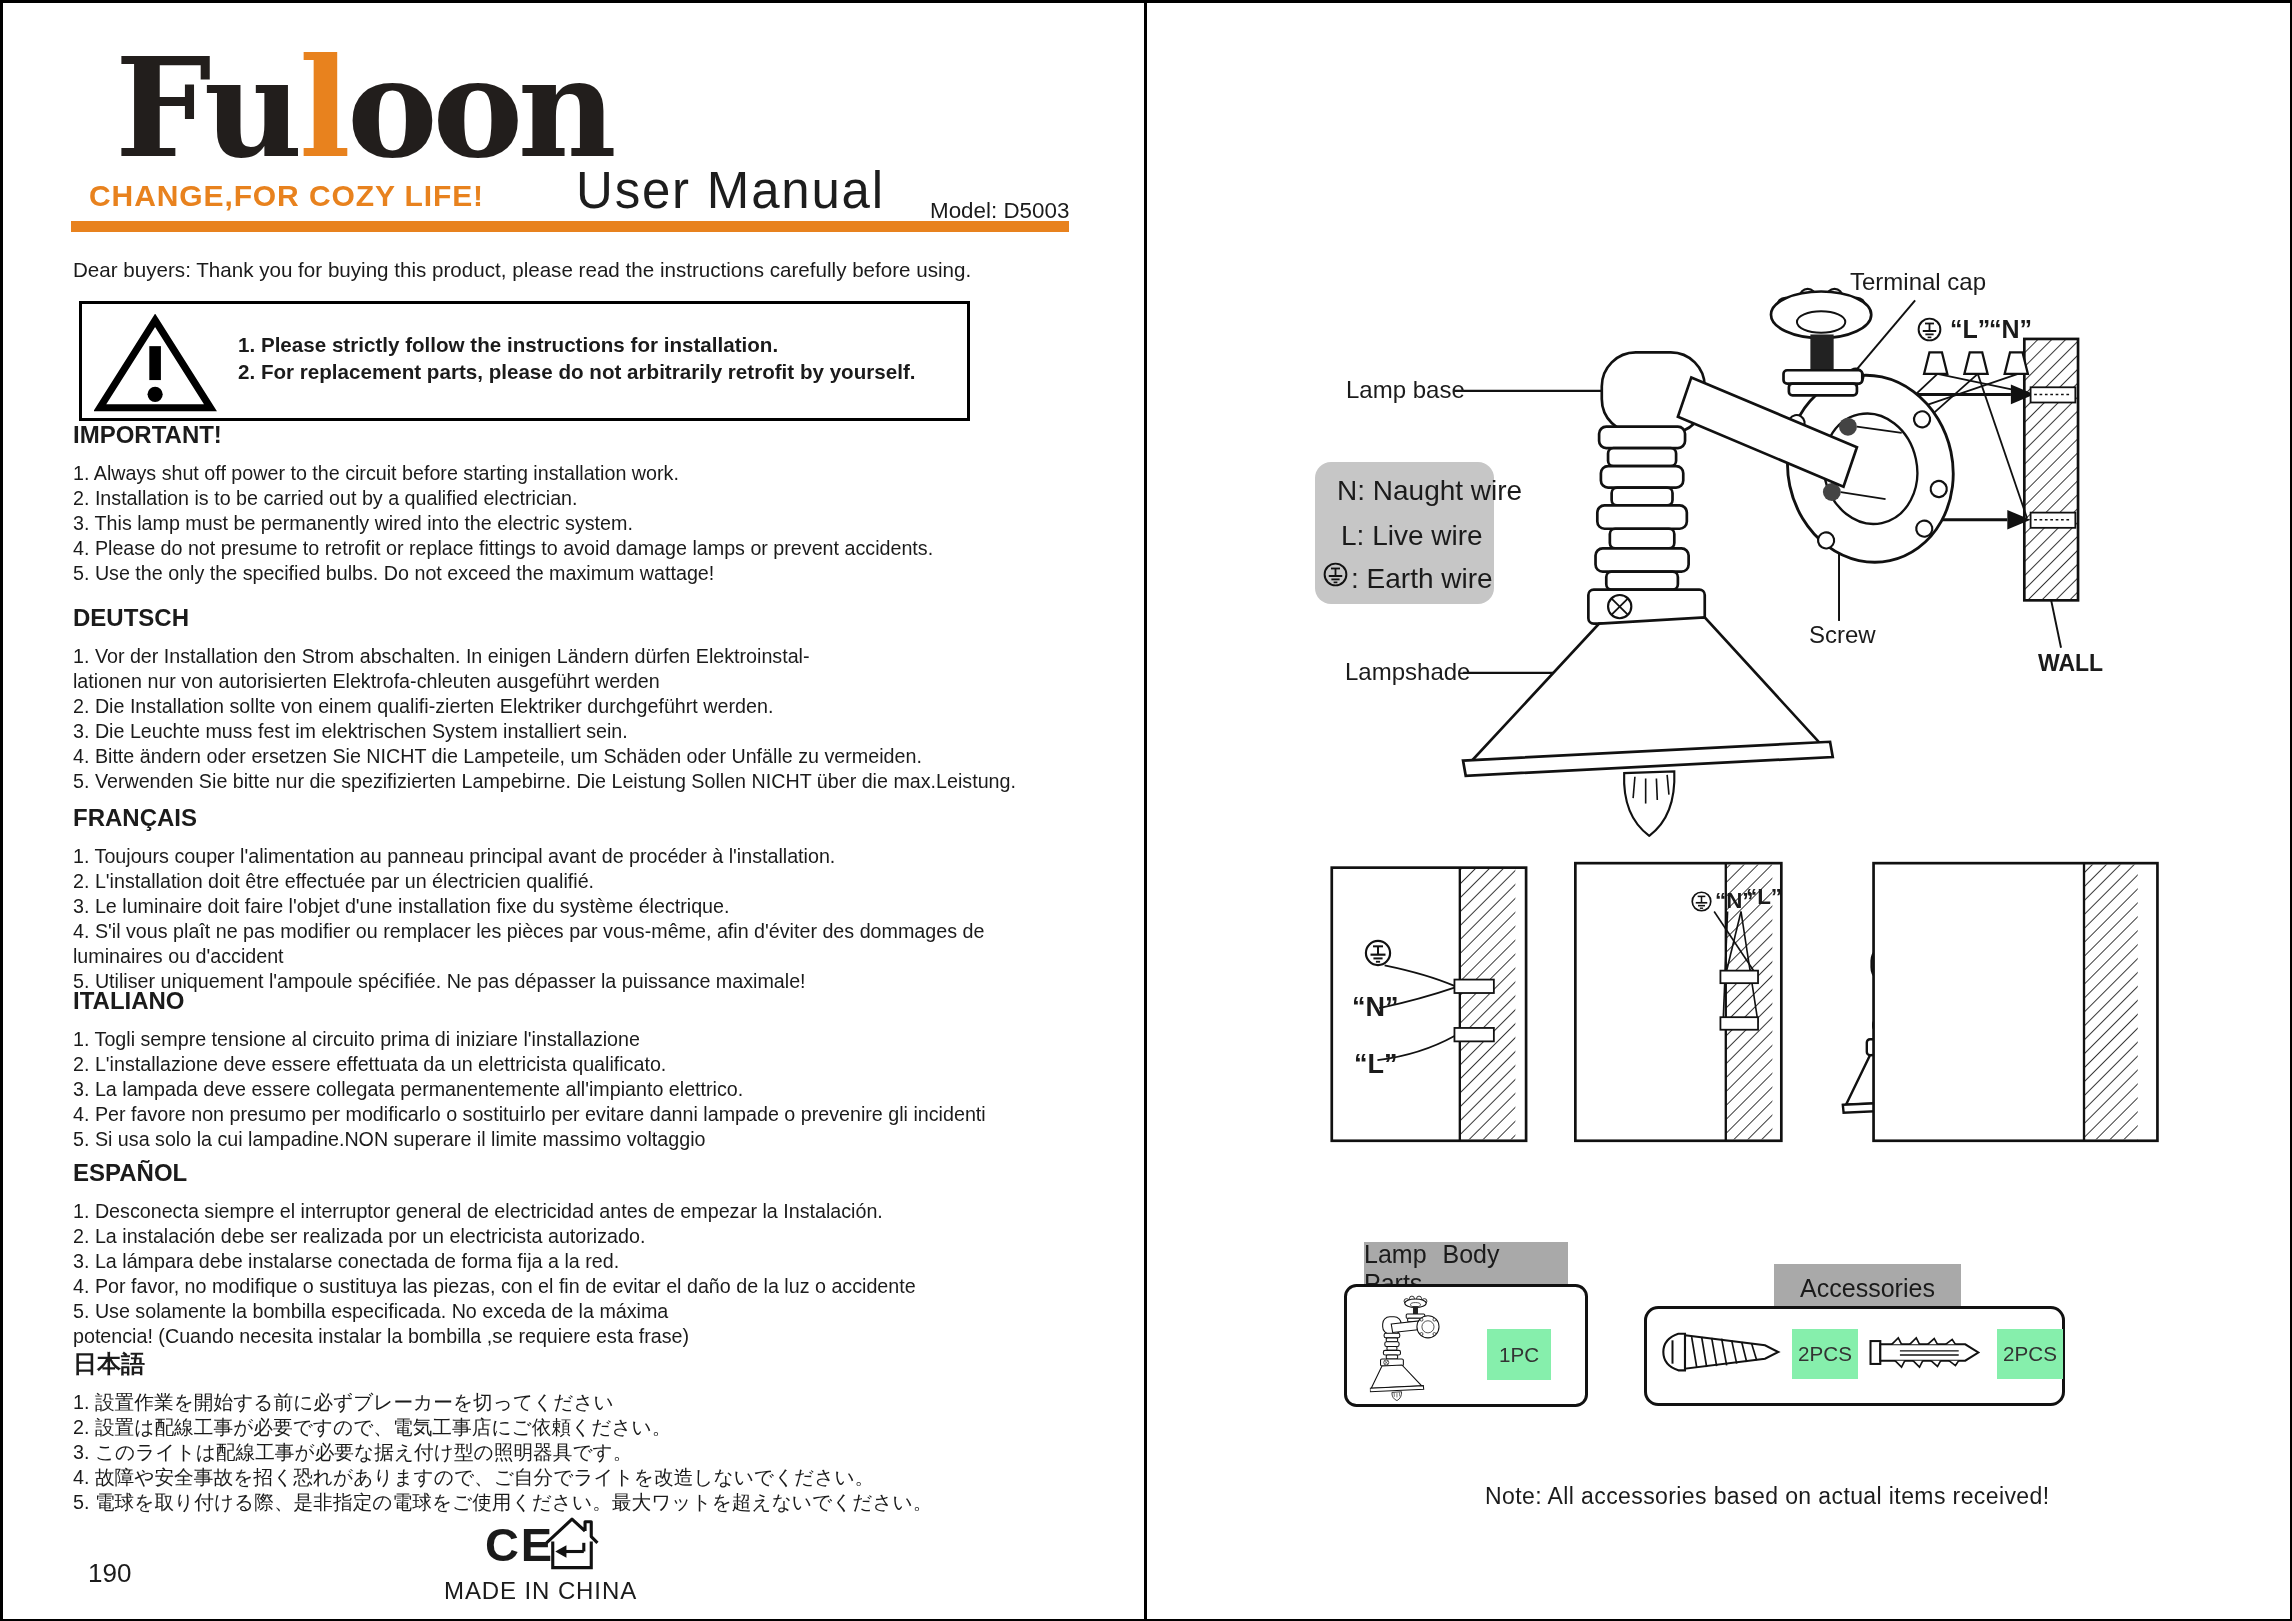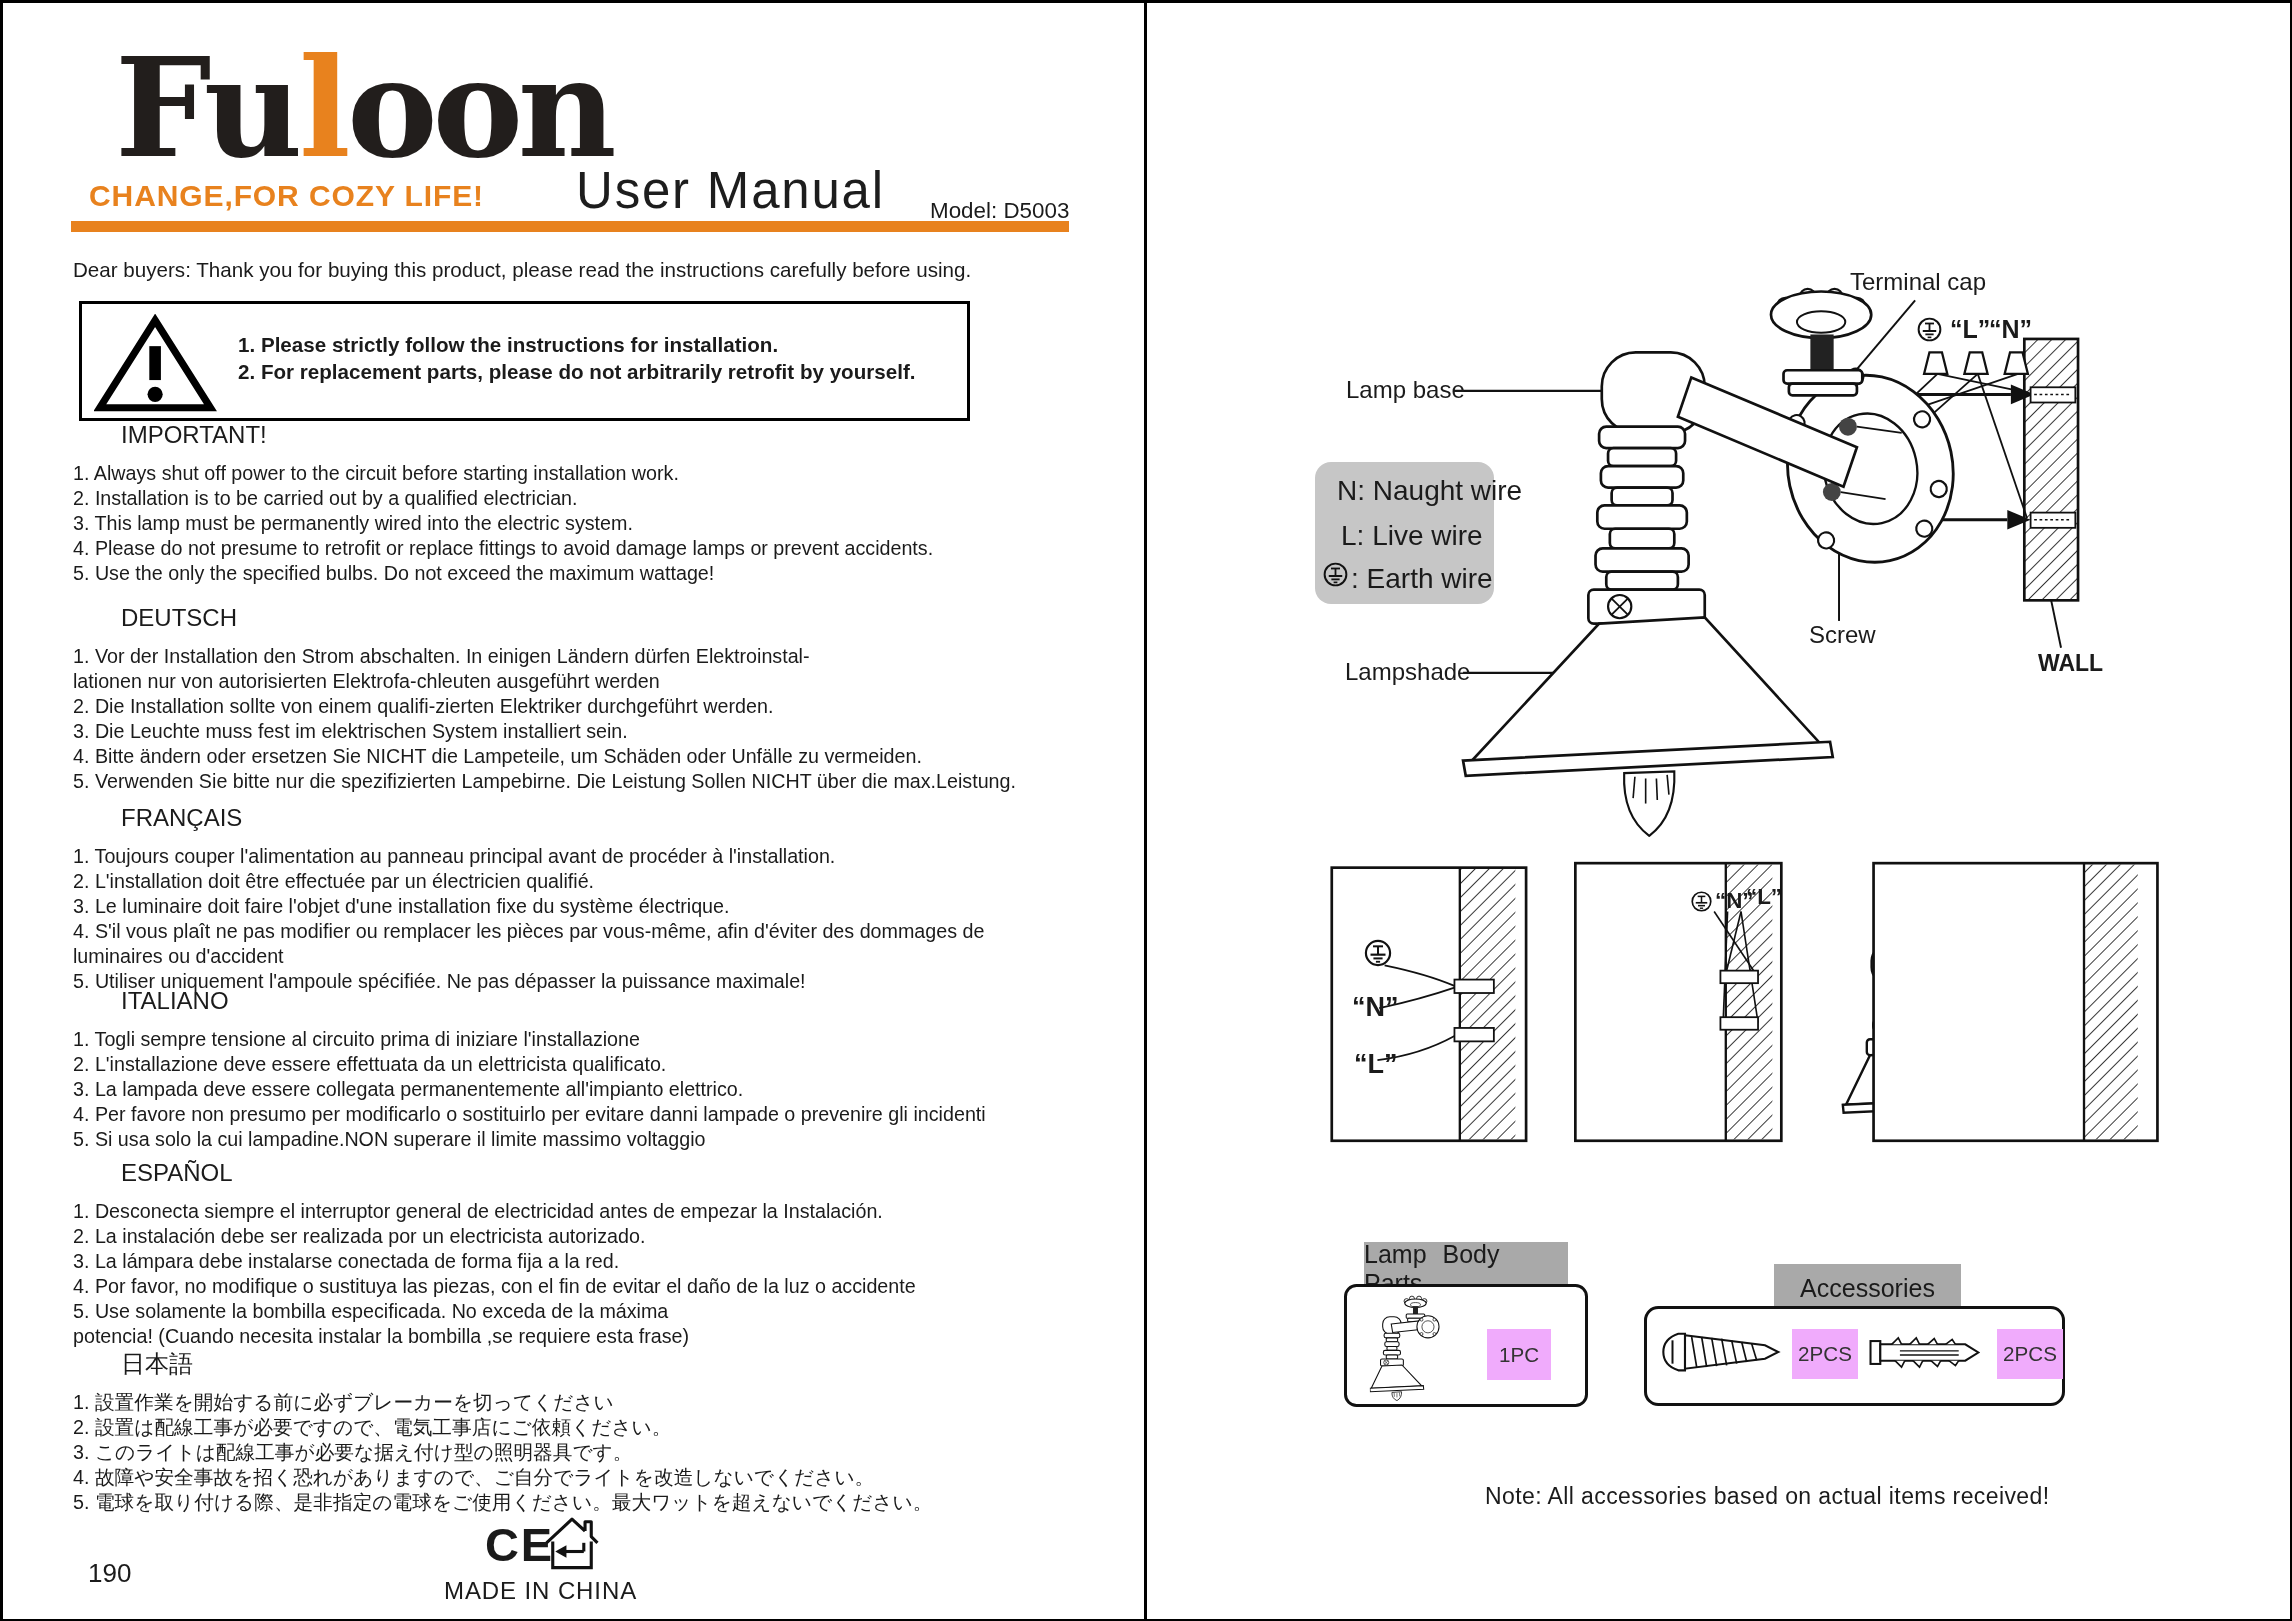--- a/index.html
+++ b/index.html
@@ -22,21 +22,21 @@
   #um-model{left:927px;top:195px;font-size:22.4px;}
   #greeting{left:70px;top:255px;font-size:20.6px;}
   
   #warnbox{left:76px;top:298px;width:891px;height:120px;border:3.6px solid #000;box-sizing:border-box;}
   #warn-tri{left:91px;top:311px;}
   .warnline{font-weight:bold;font-size:20.6px;}
   #warn1{left:235px;top:330px;}
   #warn2{left:235px;top:357px;}
   
   .section{left:70px;width:1070px;}
-  .sec-h{font-weight:normal;font-size:24px;line-height:29px;margin-bottom:11.6px;margin-left:48px;}
+  .sec-h{font-weight:bold;font-size:24px;line-height:29px;margin-bottom:11.6px;}
   .sec-line{font-size:19.7px;line-height:25px;}
   
   #pageno{left:85px;top:1555px;font-size:26px;}
   #ce{left:482px;top:1514px;font-size:47px;font-weight:bold;letter-spacing:1.8px;}
   #madein{left:441px;top:1574px;font-size:24px;letter-spacing:0.9px;}
   
   #r-title{left:1339px;top:184px;width:869px;font-size:28px;font-weight:bold;}
   .dlabel{font-size:24px;}
   .dlabel-b{font-size:23px;font-weight:bold;}
   #legend{left:1312px;top:459px;width:179px;height:142px;background:#C6C6C6;border-radius:16px;}
@@ -45,21 +45,21 @@
   .wirelbl-sm{font-size:22.4px;font-weight:bold;}
   
   .graytab{background:#A9A9A9;color:#1b1b1b;display:flex;align-items:center;justify-content:center;
            font-size:25px;}
   #parts-tab{left:1361px;top:1239px;width:204px;height:54px;word-spacing:9px;}
   #parts-box{left:1341px;top:1281px;width:244px;height:123px;background:#fff;border:3.1px solid #111;
              border-radius:12.5px;box-sizing:border-box;}
   #acc-tab{left:1771px;top:1261px;width:187px;height:48px;}
   #acc-box{left:1641px;top:1303px;width:421px;height:100px;background:#fff;border:3.1px solid #111;
            border-radius:14.3px;box-sizing:border-box;}
-  .qty-badge{background:#f0abfc;display:flex;align-items:center;justify-content:center;
+  .qty-badge{background:#86efac;display:flex;align-items:center;justify-content:center;
              font-size:20.6px;color:#333;}
   #note{left:1482px;top:1480px;font-size:23px;letter-spacing:0.4px;}
   svg{display:block;}
 </style>
 </head>
 <body>
 
 <svg width="0" height="0" style="position:absolute" aria-hidden="true">
   <defs>
     <symbol id="lamp-sm" viewBox="0 0 200 300">

